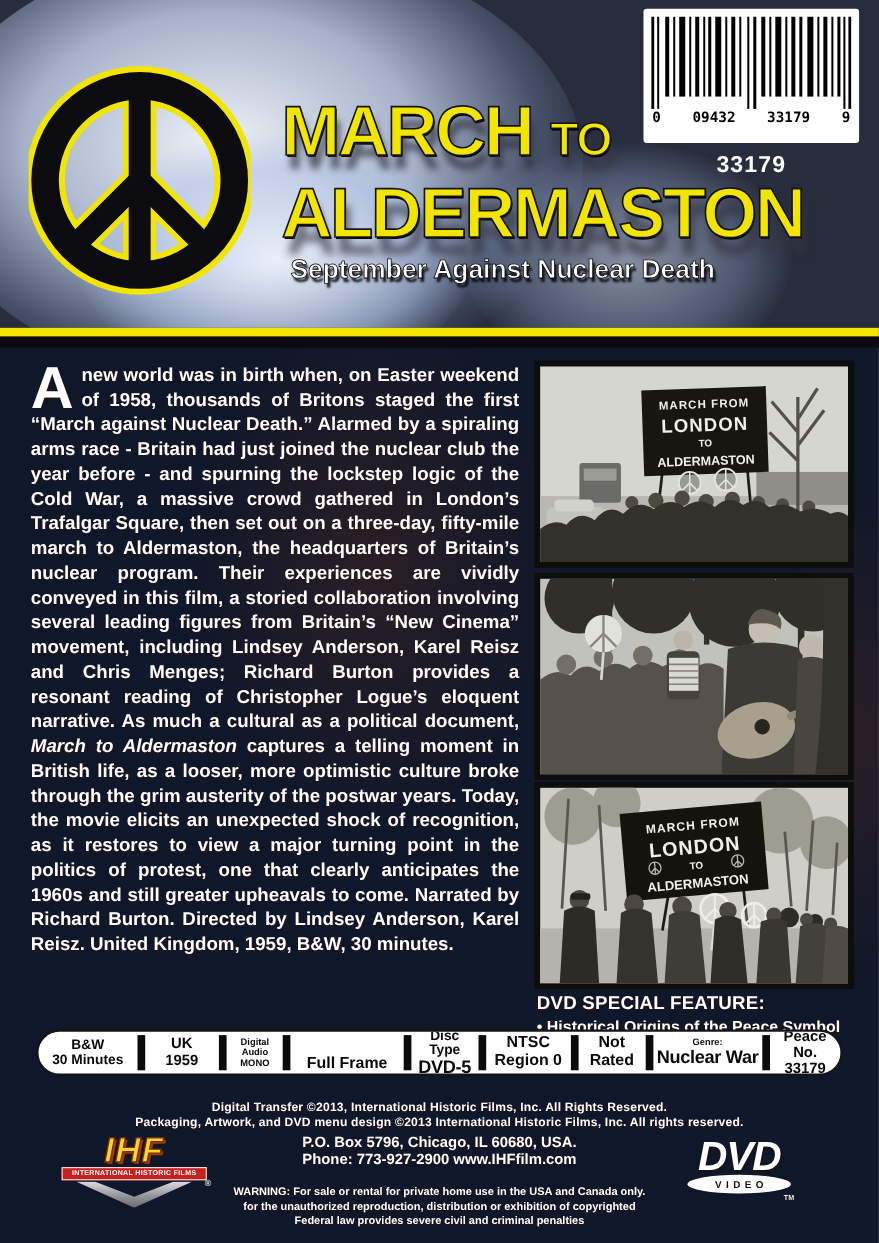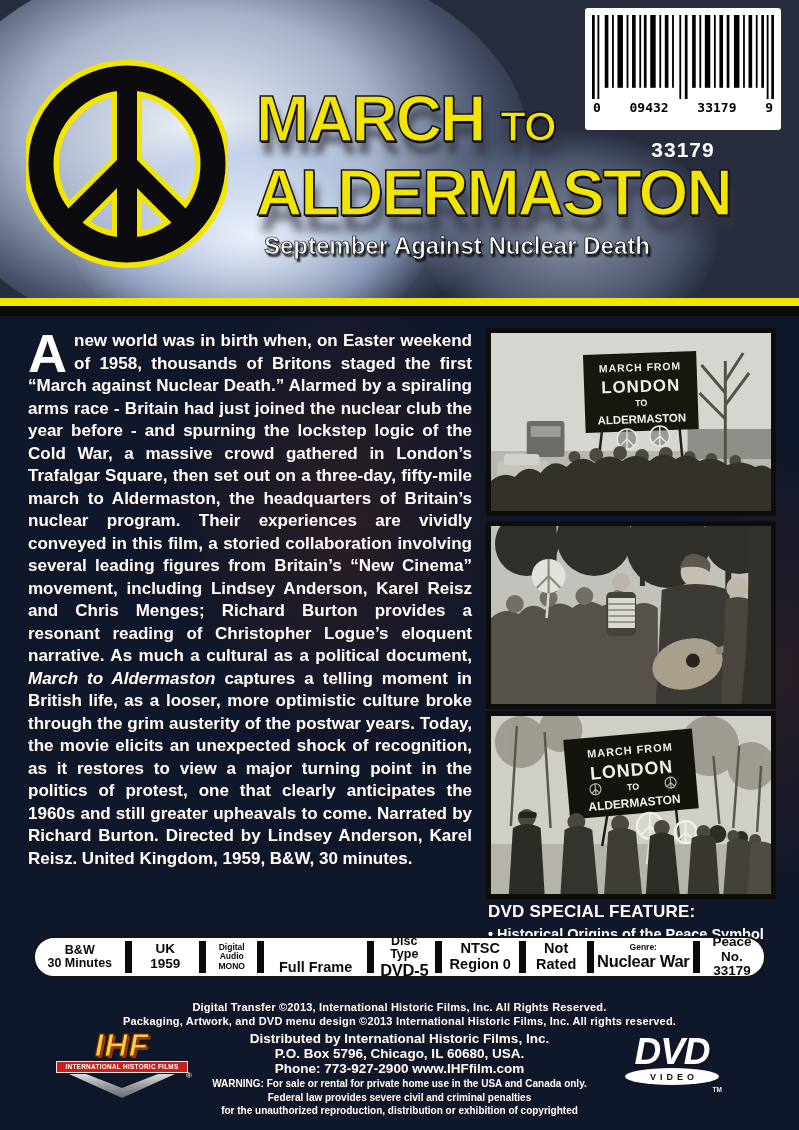--- a/index.html
+++ b/index.html
@@ -387,30 +387,29 @@
   </div>
 
   <div class="ihf">
     <div class="ihf-letters">IHF</div>
     <span class="ihf-banner">INTERNATIONAL HISTORIC FILMS</span>
     <div class="ihf-chevron"></div>
     <span class="ihf-reg">®</span>
   </div>
 
   <div class="dist">
-    <div>Distributed by International Historic Films, Inc.</div>
     <div>P.O. Box 5796, Chicago, IL 60680, USA.</div>
     <div>Phone: 773-927-2900   www.IHFfilm.com</div>
   </div>
 
   <div class="dvdlogo">
     <div class="dvd-word">DVD</div>
     <div class="dvd-ellipse">VIDEO</div>
     <div class="dvd-tm">TM</div>
   </div>
 
   <div class="warning">
     <div>WARNING: For sale or rental for private home use in the USA and Canada only.</div>
+    <div>for the unauthorized reproduction, distribution or exhibition of copyrighted</div>
     <div>Federal law provides severe civil and criminal penalties</div>
-    <div>for the unauthorized reproduction, distribution or exhibition of copyrighted</div>
   </div>
 
 </div>
 
 </body></html>

